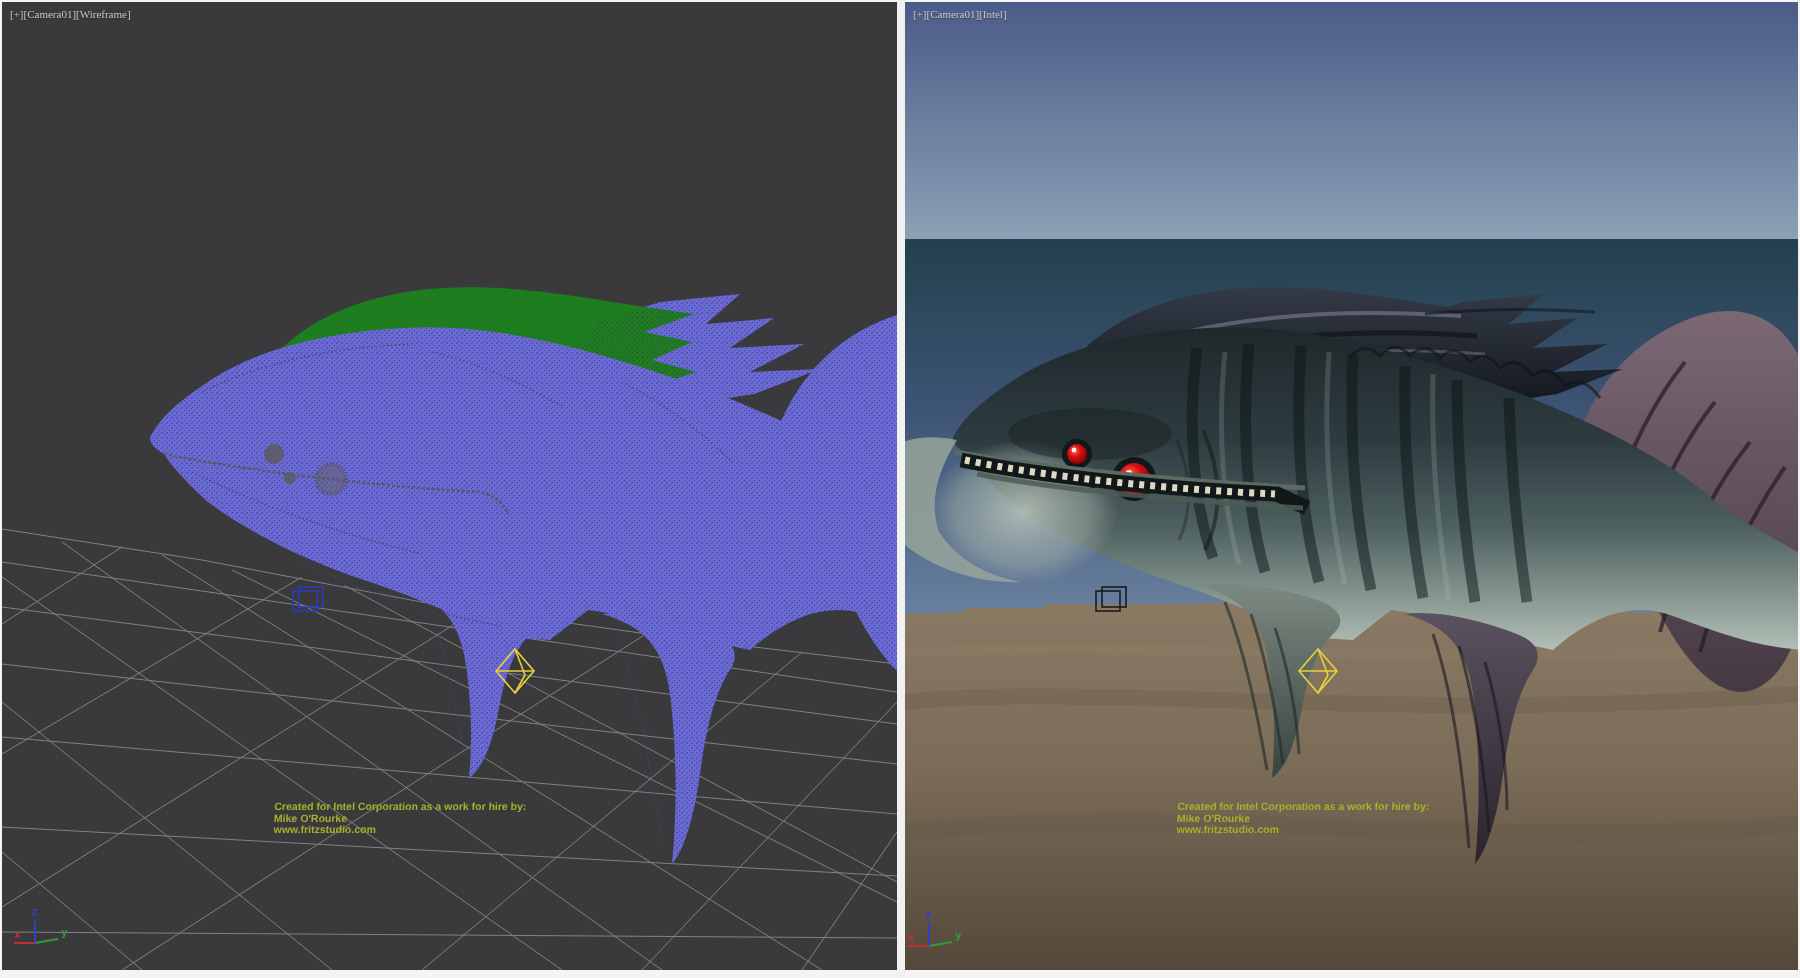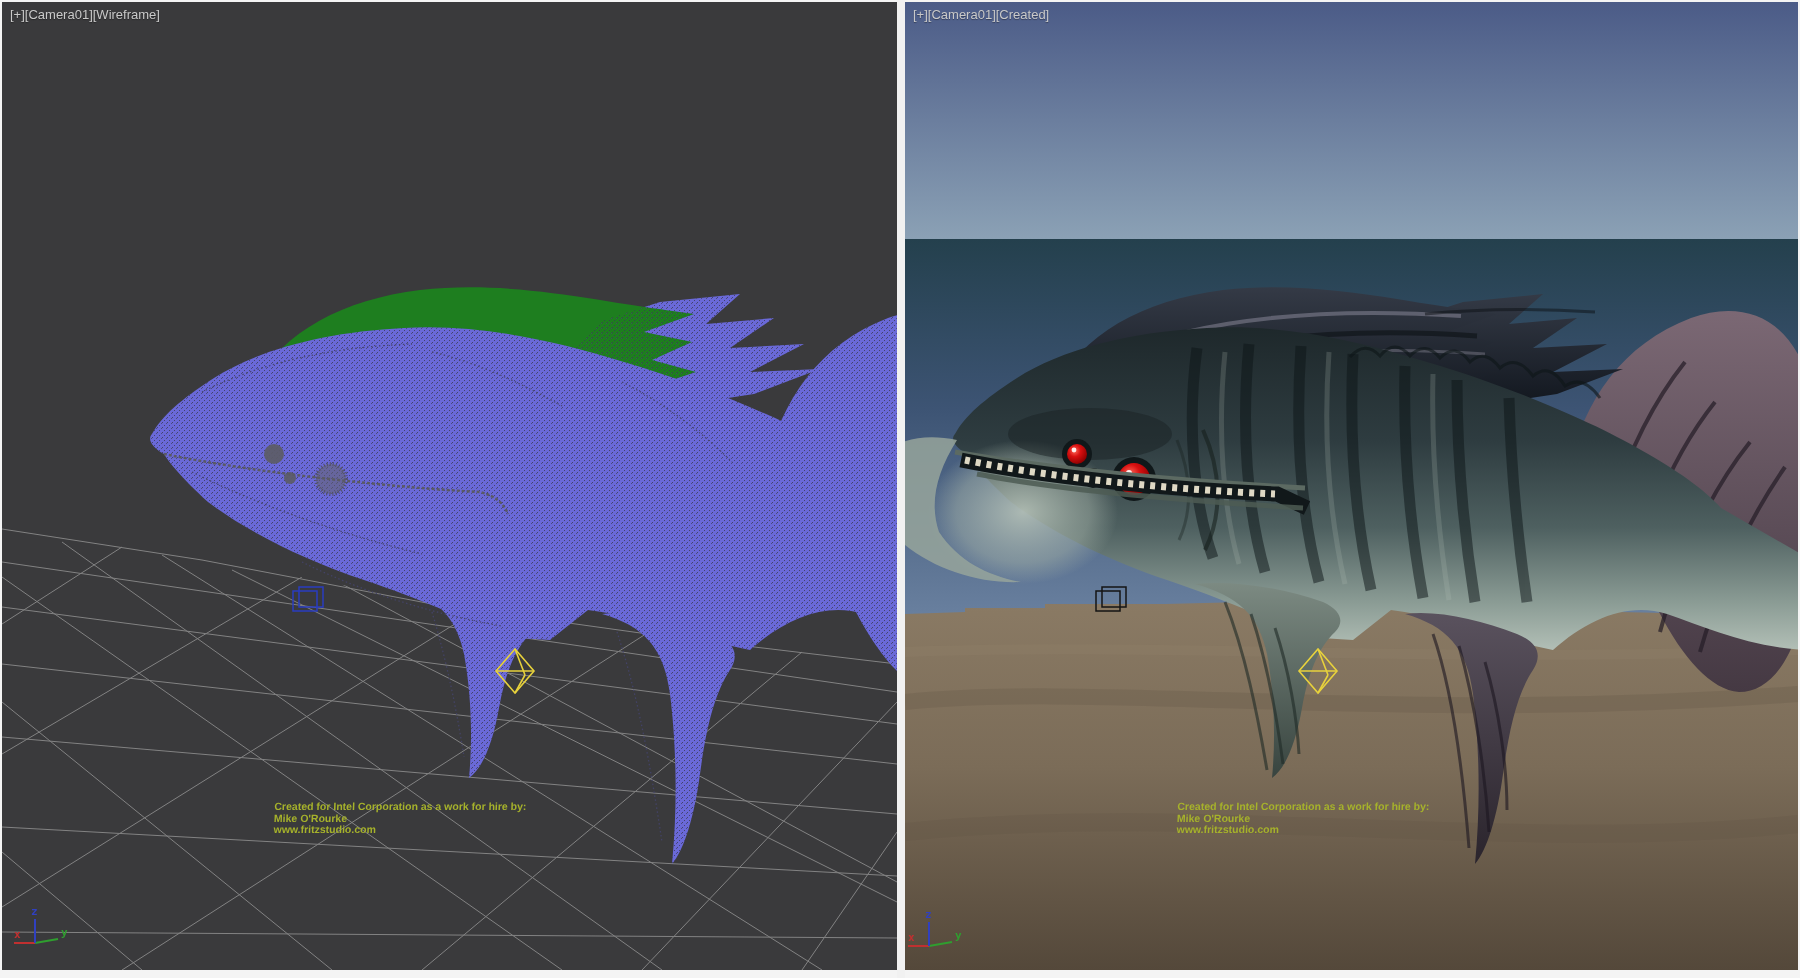--- a/index.html
+++ b/index.html
@@ -3,21 +3,21 @@
 <meta charset="utf-8">
 <style>
   html,body{margin:0;padding:0;background:#ffffff;}
   #stage{position:relative;width:1800px;height:978px;background:#f4f4f4;overflow:hidden;
          font-family:"Liberation Sans",sans-serif;}
   .vp{position:absolute;top:2px;height:968px;overflow:hidden;}
   #vp-left{left:2px;width:895px;background:#3a3a3c;}
   #vp-right{left:905px;width:893px;background:#4b5b87;}
   .vp svg{position:absolute;left:0;top:0;display:block;}
   .vp-label{position:absolute;left:8px;top:6px;z-index:5;
-    font-family:Liberation Sans, sans-serif;font-size:13px;line-height:13px;
+    font-family:Liberation Serif, serif;font-size:11px;line-height:13px;
     color:#c9c9c9;letter-spacing:0px;white-space:nowrap;text-shadow:0 1px 1px rgba(0,0,0,.35);}
   .vp-label span{cursor:pointer;}
   .watermark{position:absolute;left:272px;top:799px;z-index:4;
     font-family:"Liberation Sans",sans-serif;font-weight:bold;font-size:10.5px;line-height:11.5px;
     color:#a6b22b;white-space:nowrap;transform:skewX(-2deg);}
   .watermark span{display:block;}
   #divider{position:absolute;left:897px;top:0;width:8px;height:978px;background:#f1f1f1;}
 </style>
 </head>
 <body>
@@ -290,21 +290,21 @@
       <g font-family="DejaVu Sans Mono,monospace" font-size="11" font-weight="bold">
         <line x1="24" y1="944" x2="3" y2="944" stroke="#c03030" stroke-width="2"></line>
         <line x1="24" y1="944" x2="47" y2="940" stroke="#2f9e2f" stroke-width="2"></line>
         <line x1="24" y1="944" x2="24" y2="920" stroke="#3040c0" stroke-width="2"></line>
         <text x="3" y="939" fill="#c03030">x</text>
         <text x="50" y="937" fill="#2f9e2f">y</text>
         <text x="20" y="916" fill="#3040c0">z</text>
       </g>
     </svg>
 
-    <div class="vp-label"><span>[+]</span><span>[Camera01]</span><span>[Created]</span></div>
+    <div class="vp-label"><span>[+]</span><span>[Camera01]</span><span>[Intel]</span></div>
 
     <div class="watermark">
       <span>Created for Intel Corporation as a work for hire by:</span>
       <span>Mike O'Rourke</span>
       <span>www.fritzstudio.com</span>
     </div>
   </div>
 
 </div>
 

